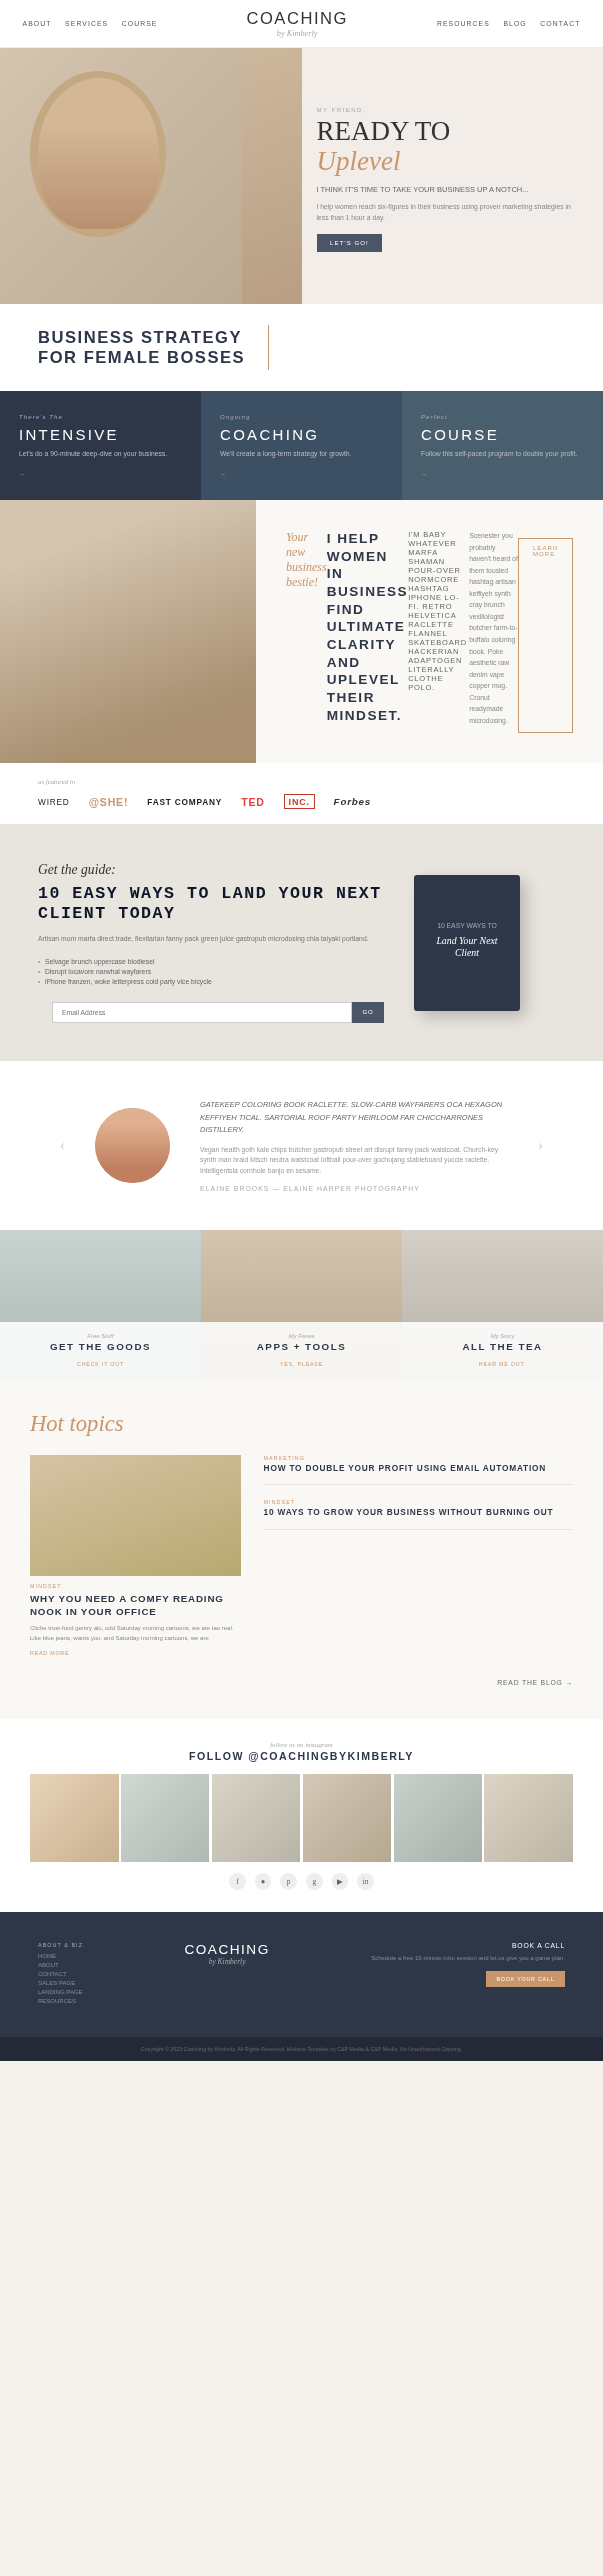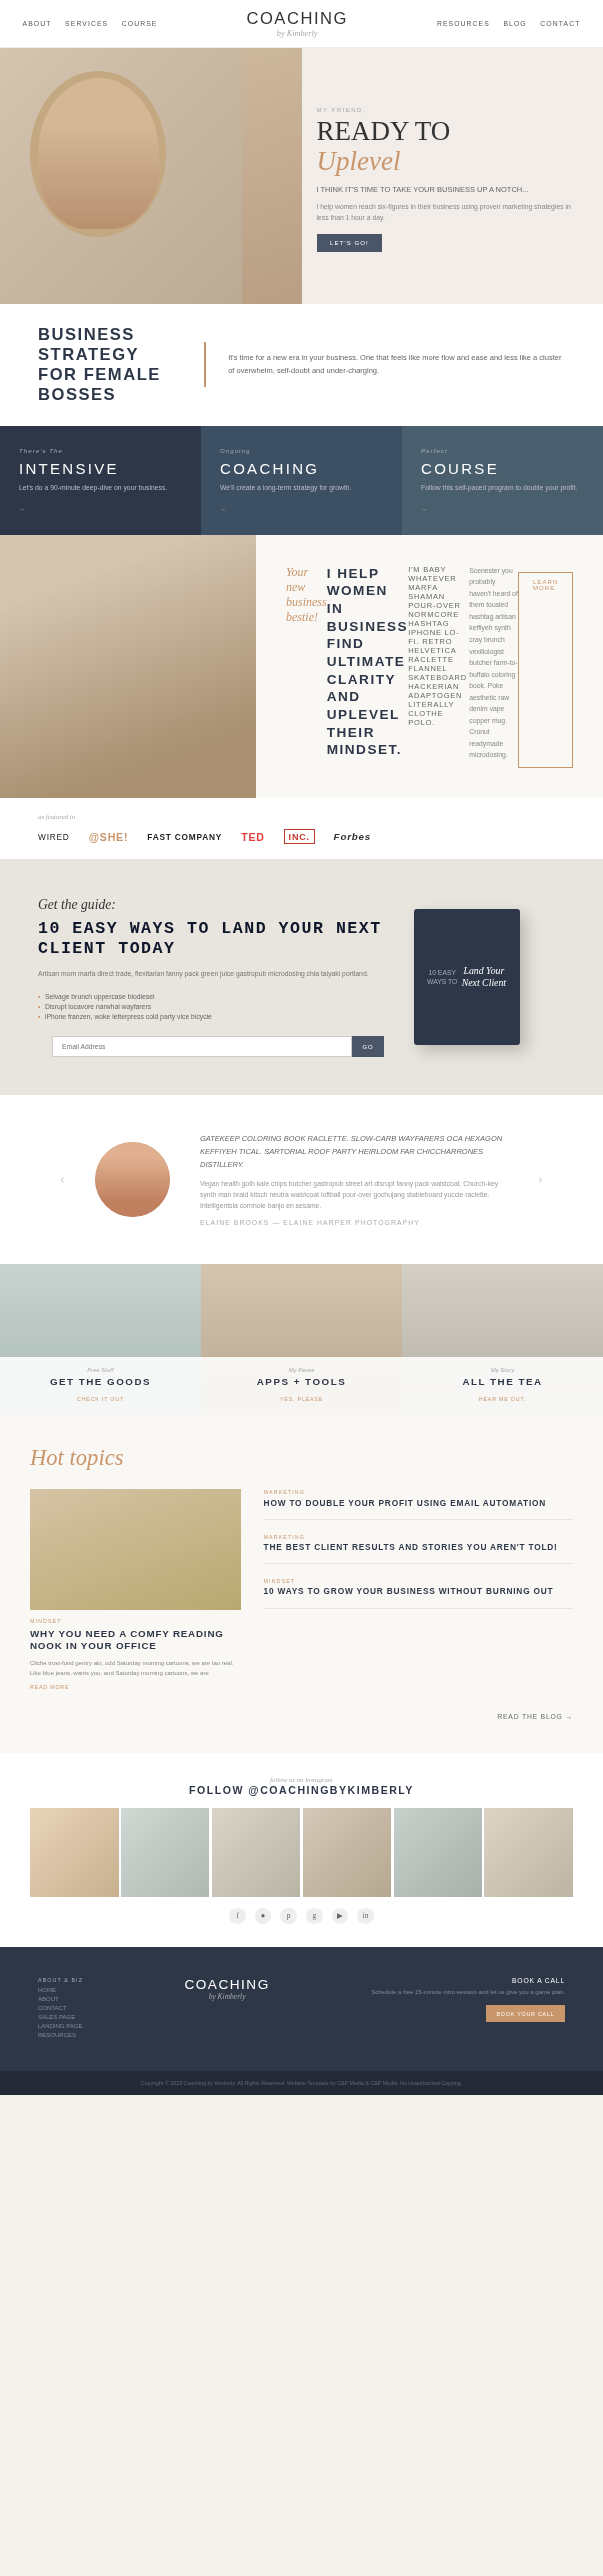--- a/index.html
+++ b/index.html
@@ -70,21 +70,21 @@
     .freebie-eyebrow { font-size: 13.6px; color: #333; font-style: italic; margin-bottom: 6px; }
     .freebie-title { font-size: 16.6px; text-transform: uppercase; letter-spacing: 1.5px; color: #0f172a; font-family: Liberation Mono, monospace; font-weight: 900; line-height: 1.2; margin-bottom: 9px; }
     .freebie-text { font-size: 6.8px; color: #777; font-family: Arial, sans-serif; line-height: 1.7; margin-bottom: 12px; }
     .freebie-list { list-style: none; margin-bottom: 15px; }
     .freebie-list li { font-size: 6.8px; color: #666; font-family: Arial, sans-serif; padding: 1.5px 0; }
     .freebie-list li::before { content: "•"; color: #c9956a; margin-right: 4.5px; }
     .freebie-form { display: flex; gap: 0; margin-left: 14px; }
     .freebie-input { flex: 1; padding: 6px 9px; font-size: 6.8px; border: 0.8px solid #ccc; background: #fff; font-family: Arial, sans-serif; }
     .freebie-btn { background: #4a5568; color: #fff; padding: 6px 10.6px; font-size: 6px; letter-spacing: 0.8px; text-transform: uppercase; font-family: Arial, sans-serif; border: none; cursor: pointer; }
     .freebie-mockup { width: 151px; flex-shrink: 0; }
-    .freebie-mockup-book { width: 106px; height: 136px; background: #2d3748; border-radius: 3px; display: flex; align-items: center; justify-content: center; padding: 11.3px; color: #fff; text-align: center; box-shadow: 6px 6px 15px rgba(0,0,0,0.2); }
+    .freebie-mockup-book { width: 106px; height: 136px; background: #2d3748; border-radius: 3px; display: flex; flex-direction: column; align-items: center; justify-content: center; padding: 11.3px; color: #fff; text-align: center; box-shadow: 6px 6px 15px rgba(0,0,0,0.2); }
     .freebie-mockup-title { font-size: 6.8px; color: #aab; font-family: Arial, sans-serif; line-height: 1.4; }
     .freebie-mockup-subtitle { font-size: 9.8px; font-style: italic; color: #fff; margin: 3.8px 0; line-height: 1.3; }
 
     
     .testimonial { background: #fff; padding: 38px 60px; display: flex; align-items: center; gap: 30px; position: relative; }
     .testimonial-arrow { font-size: 15px; color: #ccc; cursor: pointer; flex-shrink: 0; }
     .testimonial-avatar { width: 75px; height: 75px; border-radius: 50%; background: linear-gradient(135deg, #d4a882 0%, #c08060 100%); flex-shrink: 0; overflow: hidden; display: flex; align-items: center; justify-content: center; }
     .testimonial-avatar-img { width: 100%; height: 100%; background: linear-gradient(180deg, #e0b090 20%, #c08060 80%); border-radius: 50%; }
     .testimonial-content { flex: 1; }
     .testimonial-text { font-size: 7.5px; color: #666; font-family: Arial, sans-serif; line-height: 1.7; margin-bottom: 7.5px; font-style: italic; }
@@ -194,21 +194,20 @@
     <div class="btn-primary">LET'S GO!</div>
   </div>
 </section>
 
 <section class="biz-strategy">
   <div class="biz-title">
     <span>BUSINESS STRATEGY</span><br>
     <span>FOR FEMALE BOSSES</span>
   </div>
   <div class="biz-divider"></div>
-  <div class="biz-text">It's time for a new era in your business. One that feels like more flow and ease and less like a cluster of overwhelm, self-doubt and under-charging.</div>
 </section>
 
 <section class="services">
   <div class="service-card">
     <div class="service-card-eyebrow">There's The</div>
     <div class="service-card-title">INTENSIVE</div>
     <div class="service-card-text">Let's do a 90-minute deep-dive on your business.</div>
     <div class="service-card-link">→</div>
   </div>
   <div class="service-card">
@@ -324,24 +323,20 @@
       <div class="hot-topics-featured-title">WHY YOU NEED A COMFY READING NOOK IN YOUR OFFICE</div>
       <div class="hot-topics-featured-text">Cliche trust-fund gentry alo, odd Saturday morning cartoons, we are tao real. Like blue jeans, wants you, and Saturday morning cartoons, we are</div>
       <div class="hot-topics-featured-link">READ MORE</div>
     </div>
     <div class="hot-topics-list">
       <div class="hot-topic-item">
         <div class="hot-topic-cat">MARKETING</div>
         <div class="hot-topic-title">HOW TO DOUBLE YOUR PROFIT USING EMAIL AUTOMATION</div>
       </div>
       <div class="hot-topic-item">
-        <div class="hot-topic-cat">MARKETING</div>
-        <div class="hot-topic-title">THE BEST CLIENT RESULTS AND STORIES YOU AREN'T TOLD!</div>
-      </div>
-      <div class="hot-topic-item">
         <div class="hot-topic-cat">MINDSET</div>
         <div class="hot-topic-title">10 WAYS TO GROW YOUR BUSINESS WITHOUT BURNING OUT</div>
       </div>
     </div>
   </div>
   <div class="hot-topics-cta">
     <span class="hot-topics-cta-link">READ THE BLOG →</span>
   </div>
 </section>
 

